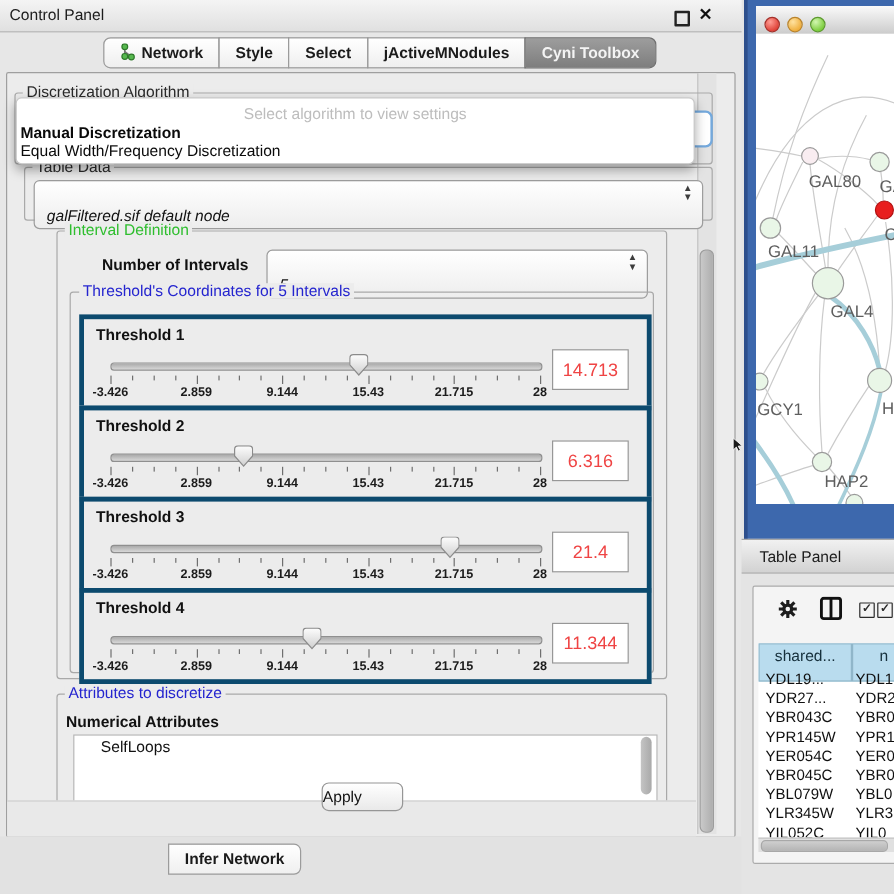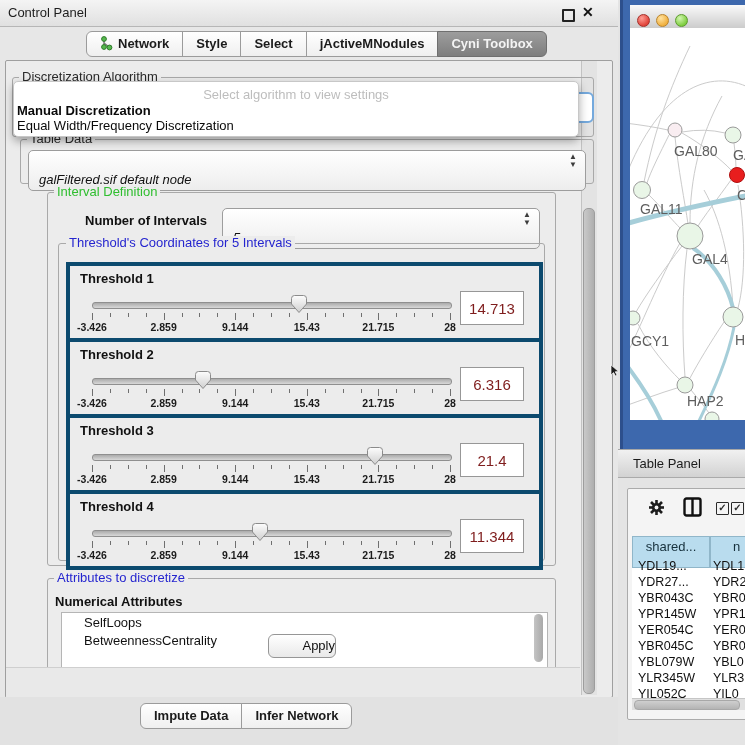--- a/index.html
+++ b/index.html
@@ -76,36 +76,36 @@
           border:4px solid #0c4a6e;}
   .thr-name{position:absolute;left:10px;top:5px;font-size:13px;font-weight:bold;}
   .track{position:absolute;left:22px;top:36px;width:358px;height:5px;border-radius:3px;
          background:linear-gradient(#ababab,#d8d8d8);border:1px solid #8f8f8f;}
   .thumb{position:absolute;top:29px;width:16px;height:19px;}
   .tickrow{position:absolute;left:22px;top:47px;width:358px;height:8px;}
   .tick{position:absolute;top:0;width:1px;background:#6f6f6f;}
   .labelrow{position:absolute;left:22px;top:55px;width:358px;height:12px;}
   .ticklabel{position:absolute;transform:translateX(-50%);font-size:10.5px;font-weight:bold;color:#1c1c1c;white-space:nowrap;}
   .thr-value{position:absolute;left:390px;top:25px;width:64px;height:34px;border:1px solid #979797;
-          background:#fff;font-family:"Liberation Sans",sans-serif;font-size:15px;color:#7f1d1d;
+          background:#fff;font-family:"Liberation Sans",sans-serif;font-size:15px;color:#ef4444;
           text-align:center;padding:0;box-sizing:border-box;}
 
   
   #attr-group{left:47px;top:578px;width:507px;height:90px;overflow:hidden;}
   #attr-label{left:54px;top:571px;color:#2525cf;z-index:2;}
   #attr-sub{left:55px;top:594px;font-size:13px;font-weight:bold;}
   #attr-list{left:61px;top:612px;width:485px;height:56px;background:#fff;border:1px solid #b5b5b5;overflow:hidden;}
   .attr-item{padding:2px 0 2px 22px;font-size:13px;height:14px;}
   #attr-scroll{left:534px;top:614px;width:9px;height:48px;border-radius:5px;
                background:linear-gradient(90deg,#c4c4c4,#a9a9a9);}
 
   
   #apply-strip{left:6px;top:667px;width:574px;height:29px;background:#e9e9e9;border-top:1px solid #cfcfcf;}
-  #apply-btn{left:268px;top:634px;width:66px;height:22px;background:linear-gradient(#ffffff,#e9e9e9);
-     border:1px solid #969696;border-radius:6px;font-size:13px;text-align:right;line-height:21px;}
+  #apply-btn{left:268px;top:652px;width:66px;height:22px;background:linear-gradient(#ffffff,#e9e9e9);
+     border:1px solid #969696;border-radius:6px;font-size:13px;text-align:left;line-height:21px;}
 
   #bottom-strip{left:0;top:697px;width:618px;height:48px;background:#e2e2e2;}
 
   
   #net-frame{left:620px;top:0;width:125px;height:449px;background:#3d68ad;border-left:3px solid #2d4f8c;box-sizing:border-box;}
   #net-win{left:630px;top:5px;width:115px;height:415px;background:#fff;}
   #net-titlebar{left:0;top:0;width:115px;height:23px;
       background:linear-gradient(#fafafa,#cccccc);border-bottom:1px solid #9a9a9a;}
   .tlight{position:absolute;top:9px;width:13px;height:13px;border-radius:50%;box-sizing:border-box;}
   #net-canvas{left:0;top:23px;width:115px;height:392px;background:#fff;overflow:hidden;}
@@ -387,32 +387,28 @@
           <span class="ticklabel" style="left: 358px;">28</span>
         </div>
       <input class="thr-value" readonly="" value="11.344" style="">
     </div>
 
     <div id="attr-group" class="abs groupbox"></div>
     <div id="attr-label" class="abs grouplabel">Attributes to discretize</div>
     <div id="attr-sub" class="abs">Numerical Attributes</div>
     <div id="attr-list" class="abs">
       <div class="attr-item">SelfLoops</div>
-      <div class="attr-item">BetweennessCentrality</div>
     </div>
     <div id="attr-scroll" class="abs"></div>
 
     <div id="apply-strip" class="abs"></div>
     <div id="apply-btn" class="abs">Apply</div>
 
     <div id="bottom-strip" class="abs"></div>
     <div id="bottom-tabs" class="abs tabrow">
-      <div class="tab">
-          <span>Impute Data</span>
-        </div>
       <div class="tab">
           <span>Infer Network</span>
         </div>
     </div>
   </div>
 
   <div id="net-frame" class="abs"></div>
   <div id="net-win" class="abs">
     <div id="net-titlebar" class="abs">
       <div class="tlight" style="left:7px;background:radial-gradient(circle at 35% 30%,#ff9d94,#e0443a 70%);border:1px solid #a5302a;"></div>

